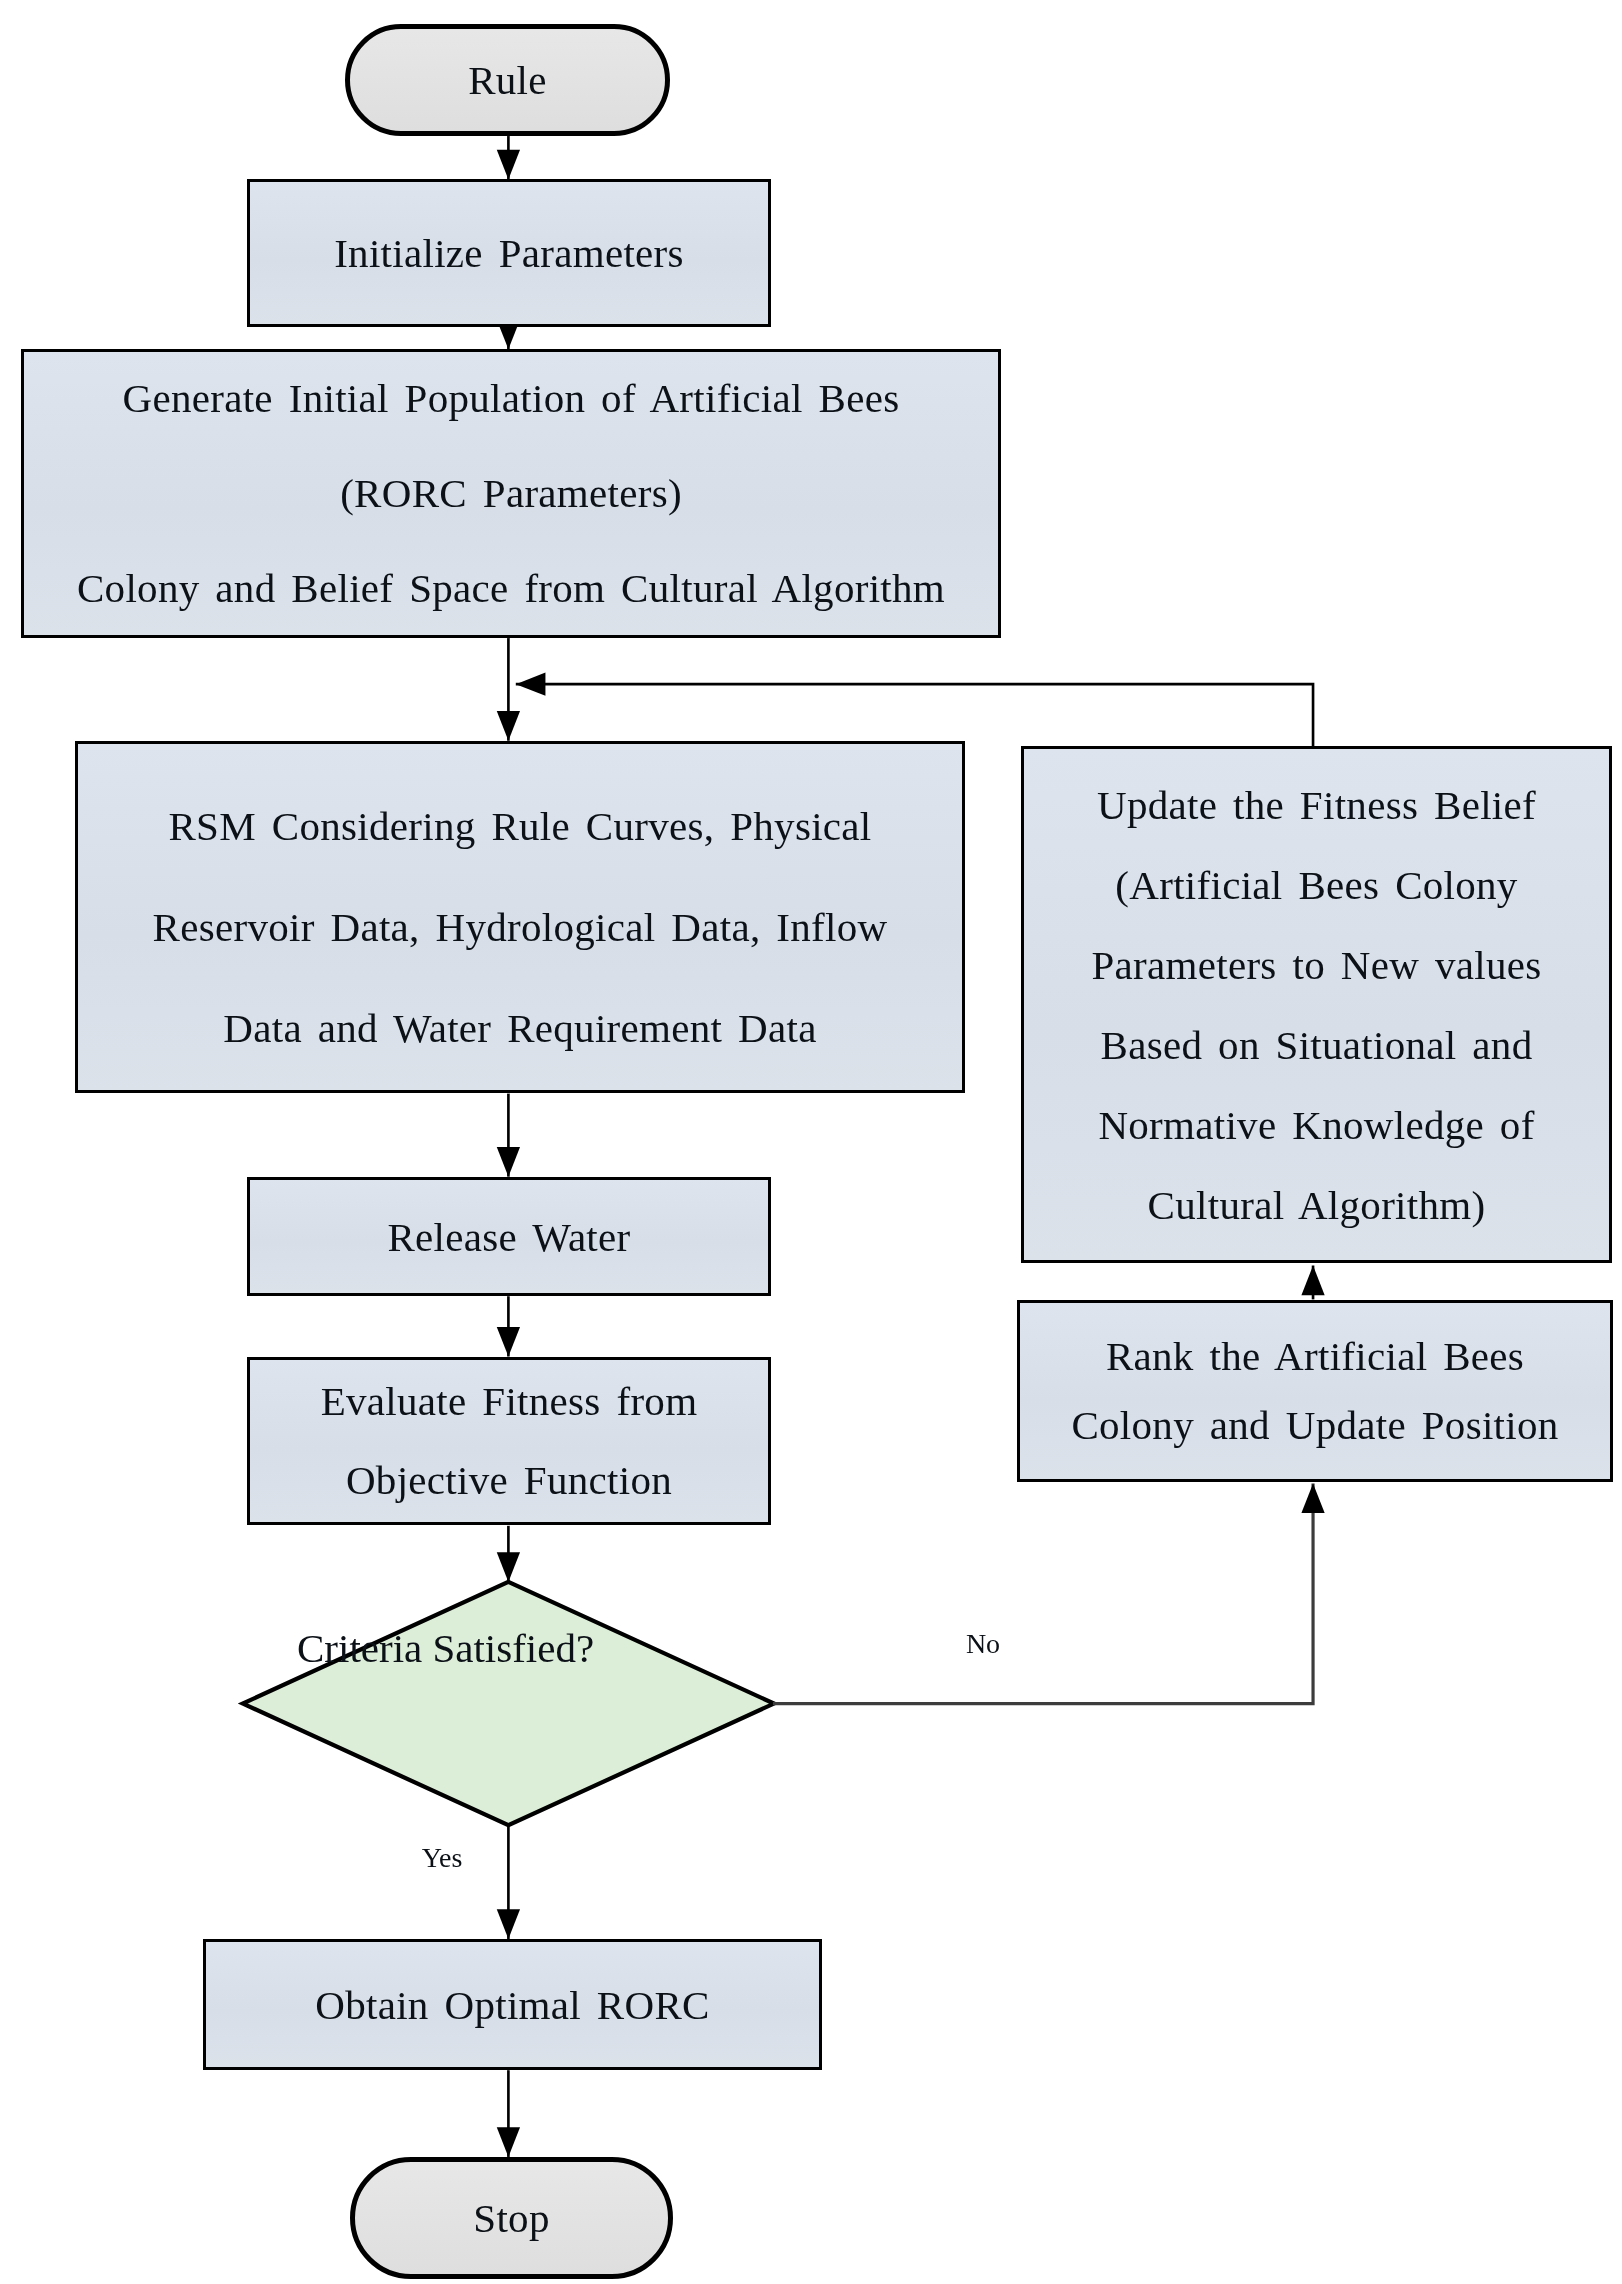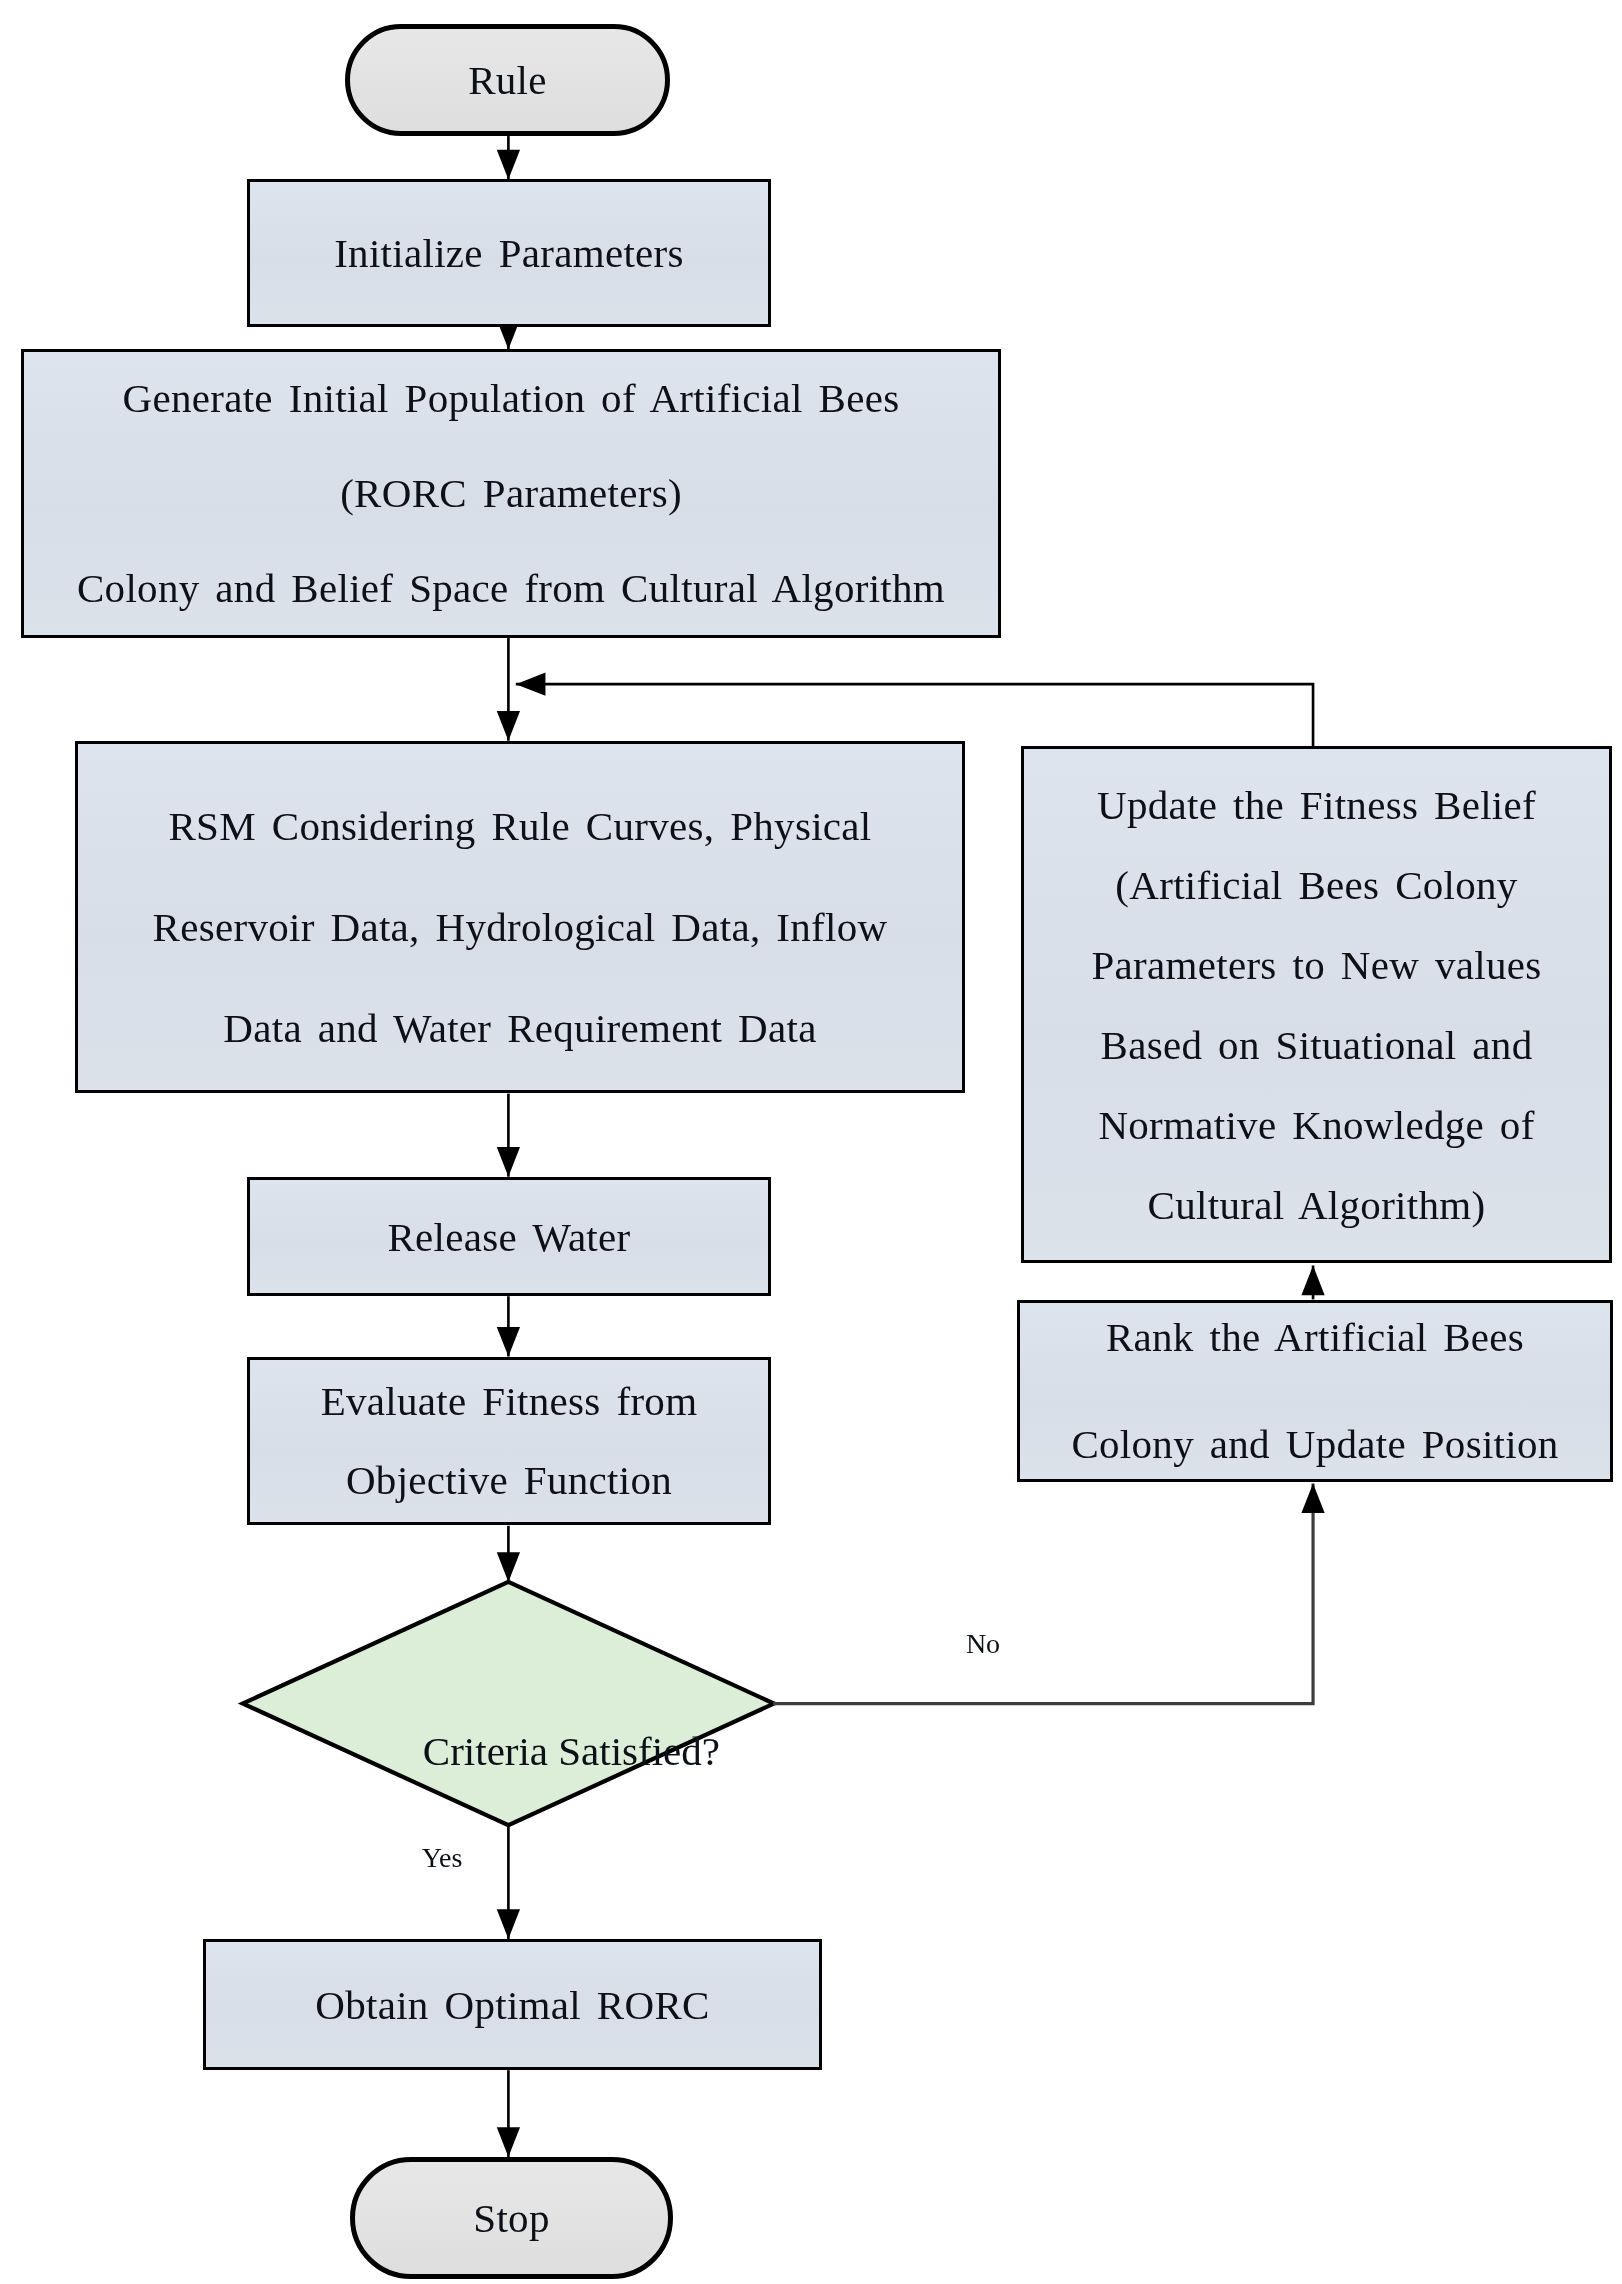--- a/index.html
+++ b/index.html
@@ -43,23 +43,23 @@
   .lh130 .ln{line-height:69px;}
   .edge-label{
     position:absolute;
     font-size:28px;
     text-align:center;
     z-index:3;
   }
   .decision-label{
     position:absolute;
     left:297px;
-    top:1727px;
+    top:1624px;
     width:423px;
-    text-align:right;
+    text-align:left;
     font-size:41px;
     z-index:3;
   }
   svg{display:block;}
 </style>
 </head>
 <body>
 
 <div class="canvas">
 
@@ -122,21 +122,21 @@
   <div class="edge-label" style="left:930px;top:1628px;width:106px;">No</div>
 
   <div class="node process" style="left:203px;top:1939px;width:619px;height:131px;">
     <div class="ln">Obtain Optimal RORC</div>
   </div>
 
   <div class="node terminator" style="left:350px;top:2157px;width:323px;height:122px;">
     <div class="ln">Stop</div>
   </div>
 
-  <div class="node process lh130" style="left:1017px;top:1300px;width:596px;height:182px;justify-content:space-between;">
+  <div class="node process lh130" style="left:1017px;top:1300px;width:596px;height:182px;">
     <div class="ln">Rank the Artificial Bees</div>
     <div class="ln">Colony and Update Position</div>
   </div>
 
   <div class="node process lh152" style="left:1021px;top:746px;width:591px;height:517px;">
     <div class="ln">Update the Fitness Belief</div>
     <div class="ln">(Artificial Bees Colony</div>
     <div class="ln">Parameters to New values</div>
     <div class="ln">Based on Situational and</div>
     <div class="ln">Normative Knowledge of</div>

